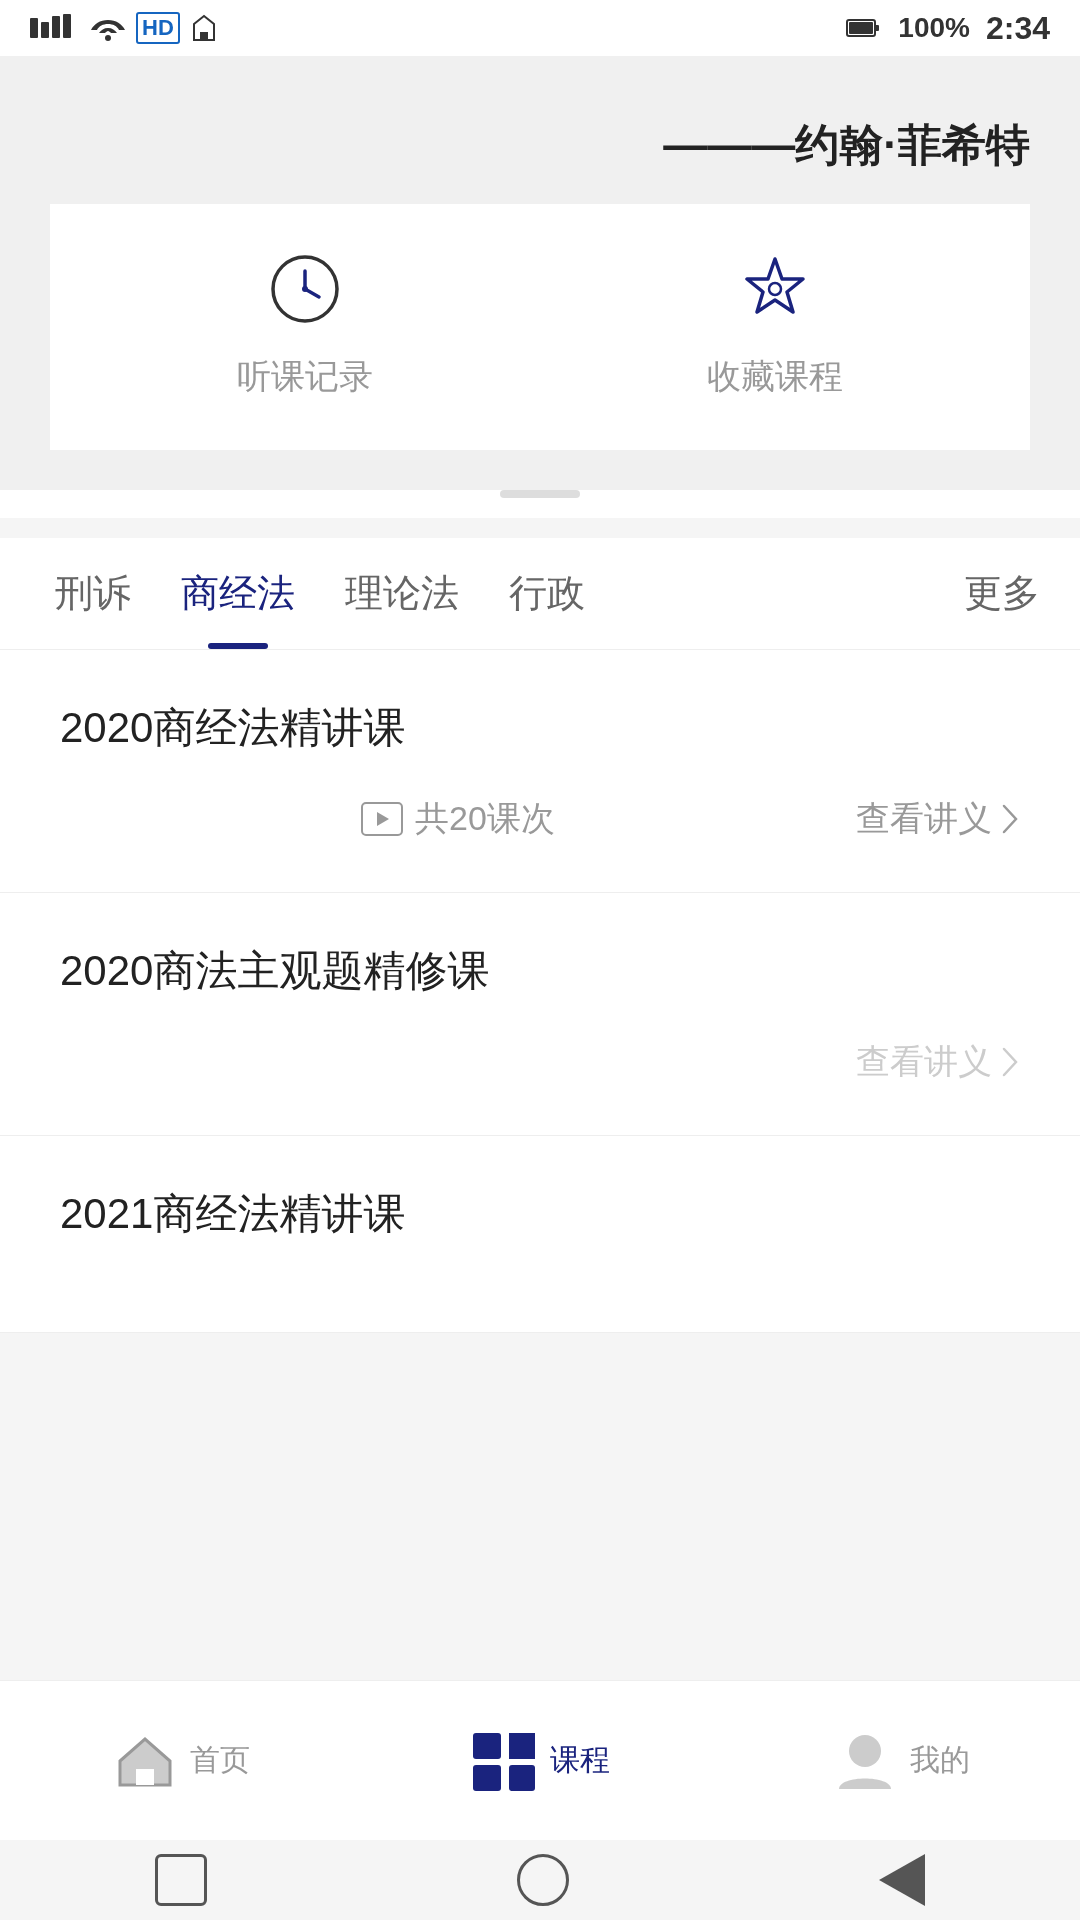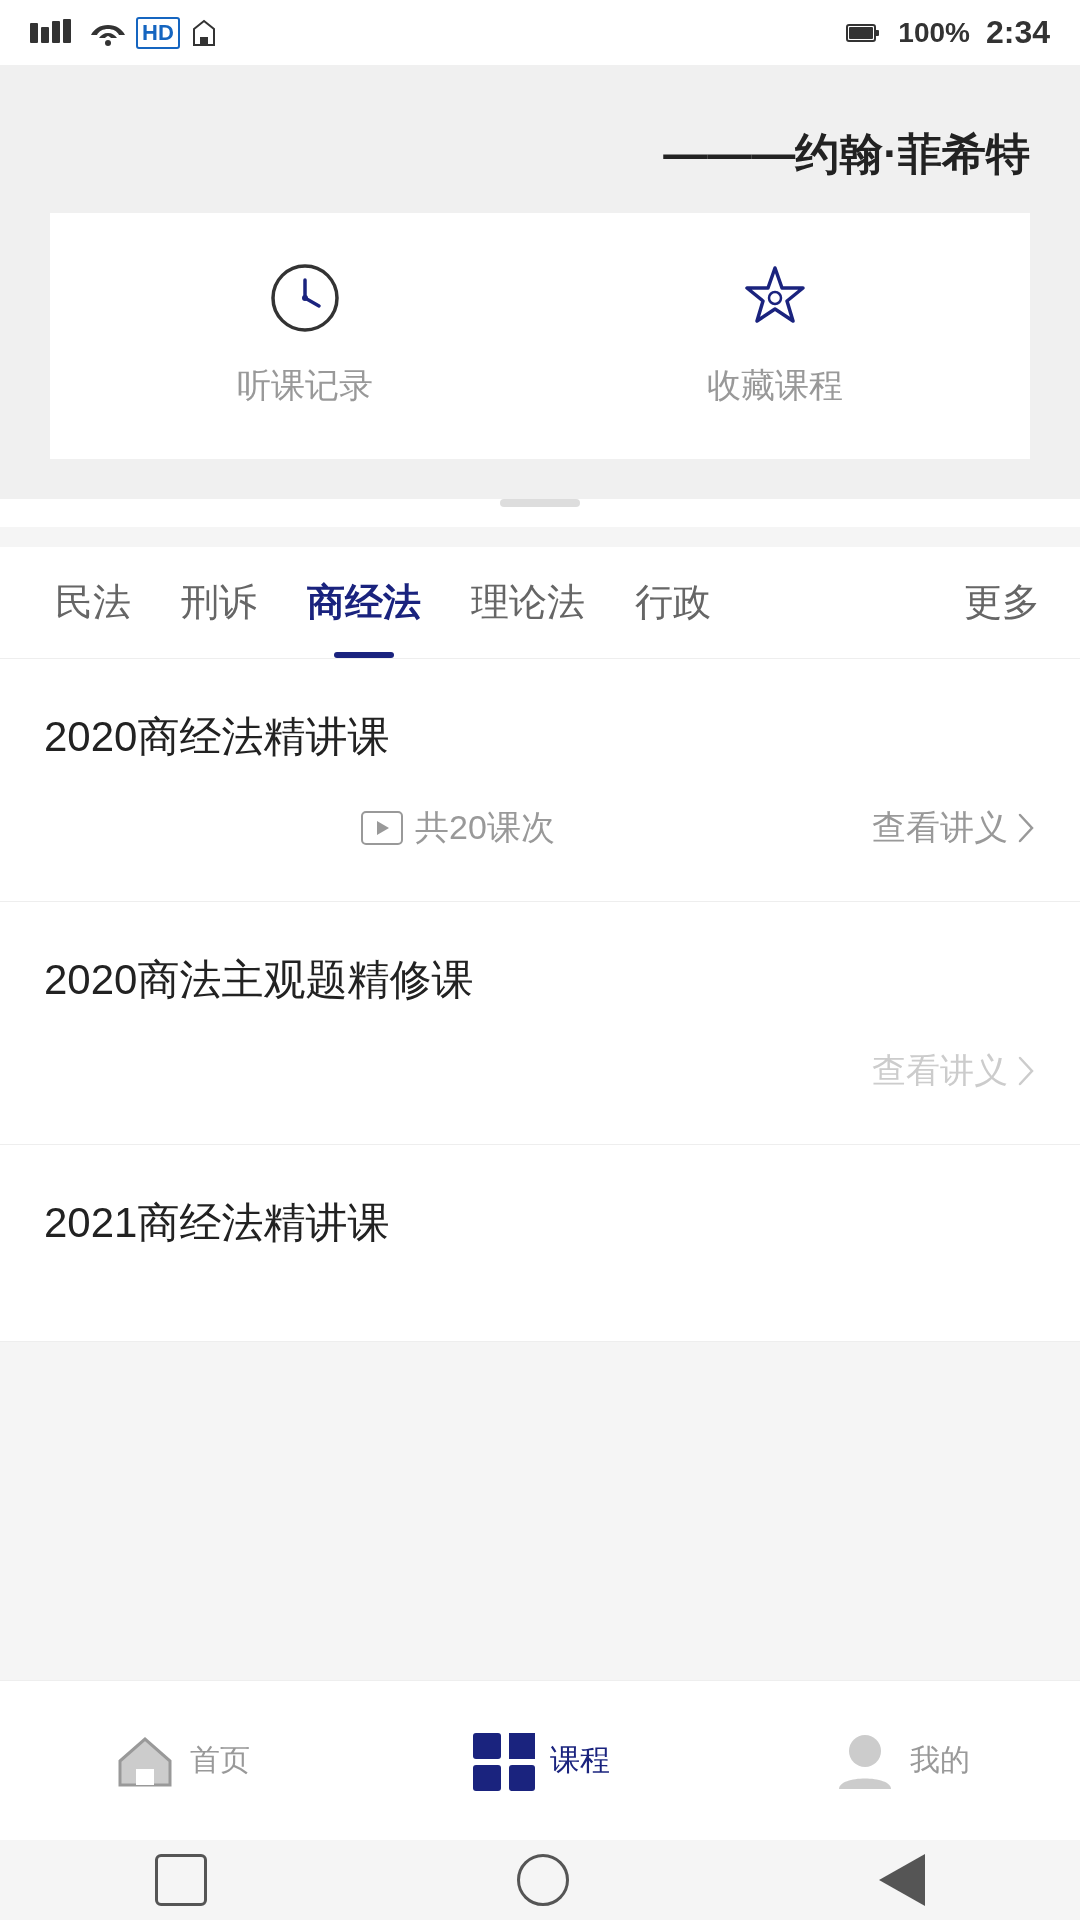--- a/index.html
+++ b/index.html
@@ -8,21 +8,21 @@
       width: 1080px;
       min-height: 1920px;
       font-family: -apple-system, "PingFang SC", "Helvetica Neue", Arial, sans-serif;
       background: #f5f5f5;
       overflow-x: hidden;
     }
 
     
     .status-bar {
       width: 100%;
-      height: 65px;
+      height: 56px;
       background: #fff;
       display: flex;
       align-items: center;
       justify-content: space-between;
       padding: 0 30px;
     }
     .status-left {
       display: flex;
       align-items: center;
       gap: 10px;
@@ -110,21 +110,21 @@
     .tab-item {
       padding: 30px 25px;
       font-size: 38px;
       color: #666;
       white-space: nowrap;
       position: relative;
       cursor: pointer;
     }
     .tab-item.active {
       color: #1a237e;
-      font-weight: bold;
+      font-weight: normal;
     }
     .tab-item.active::after {
       content: '';
       position: absolute;
       bottom: 0;
       left: 50%;
       transform: translateX(-50%);
       width: 60px;
       height: 6px;
       background: #1a237e;
@@ -137,21 +137,21 @@
       color: #666;
       cursor: pointer;
     }
 
     
     .course-list {
       background: #fff;
       margin-top: 0;
     }
     .course-item {
-      padding: 50px 44px;
+      padding: 50px 60px;
       border-bottom: 1px solid #eee;
     }
     .course-title {
       font-size: 42px;
       color: #222;
       font-weight: 500;
       margin-bottom: 40px;
     }
     .course-meta {
       display: flex;
@@ -267,23 +267,20 @@
     </div>
   </div>
 </div>
 
 <div class="scroll-indicator">
   <div class="scroll-dot"></div>
 </div>
 
 <div class="category-tabs">
   <div class="tab-item">
-    <span>民法</span>
-  </div>
-  <div class="tab-item">
     <span>刑诉</span>
   </div>
   <div class="tab-item active">
     <span>商经法</span>
   </div>
   <div class="tab-item">
     <span>理论法</span>
   </div>
   <div class="tab-item">
     <span>行政</span>

